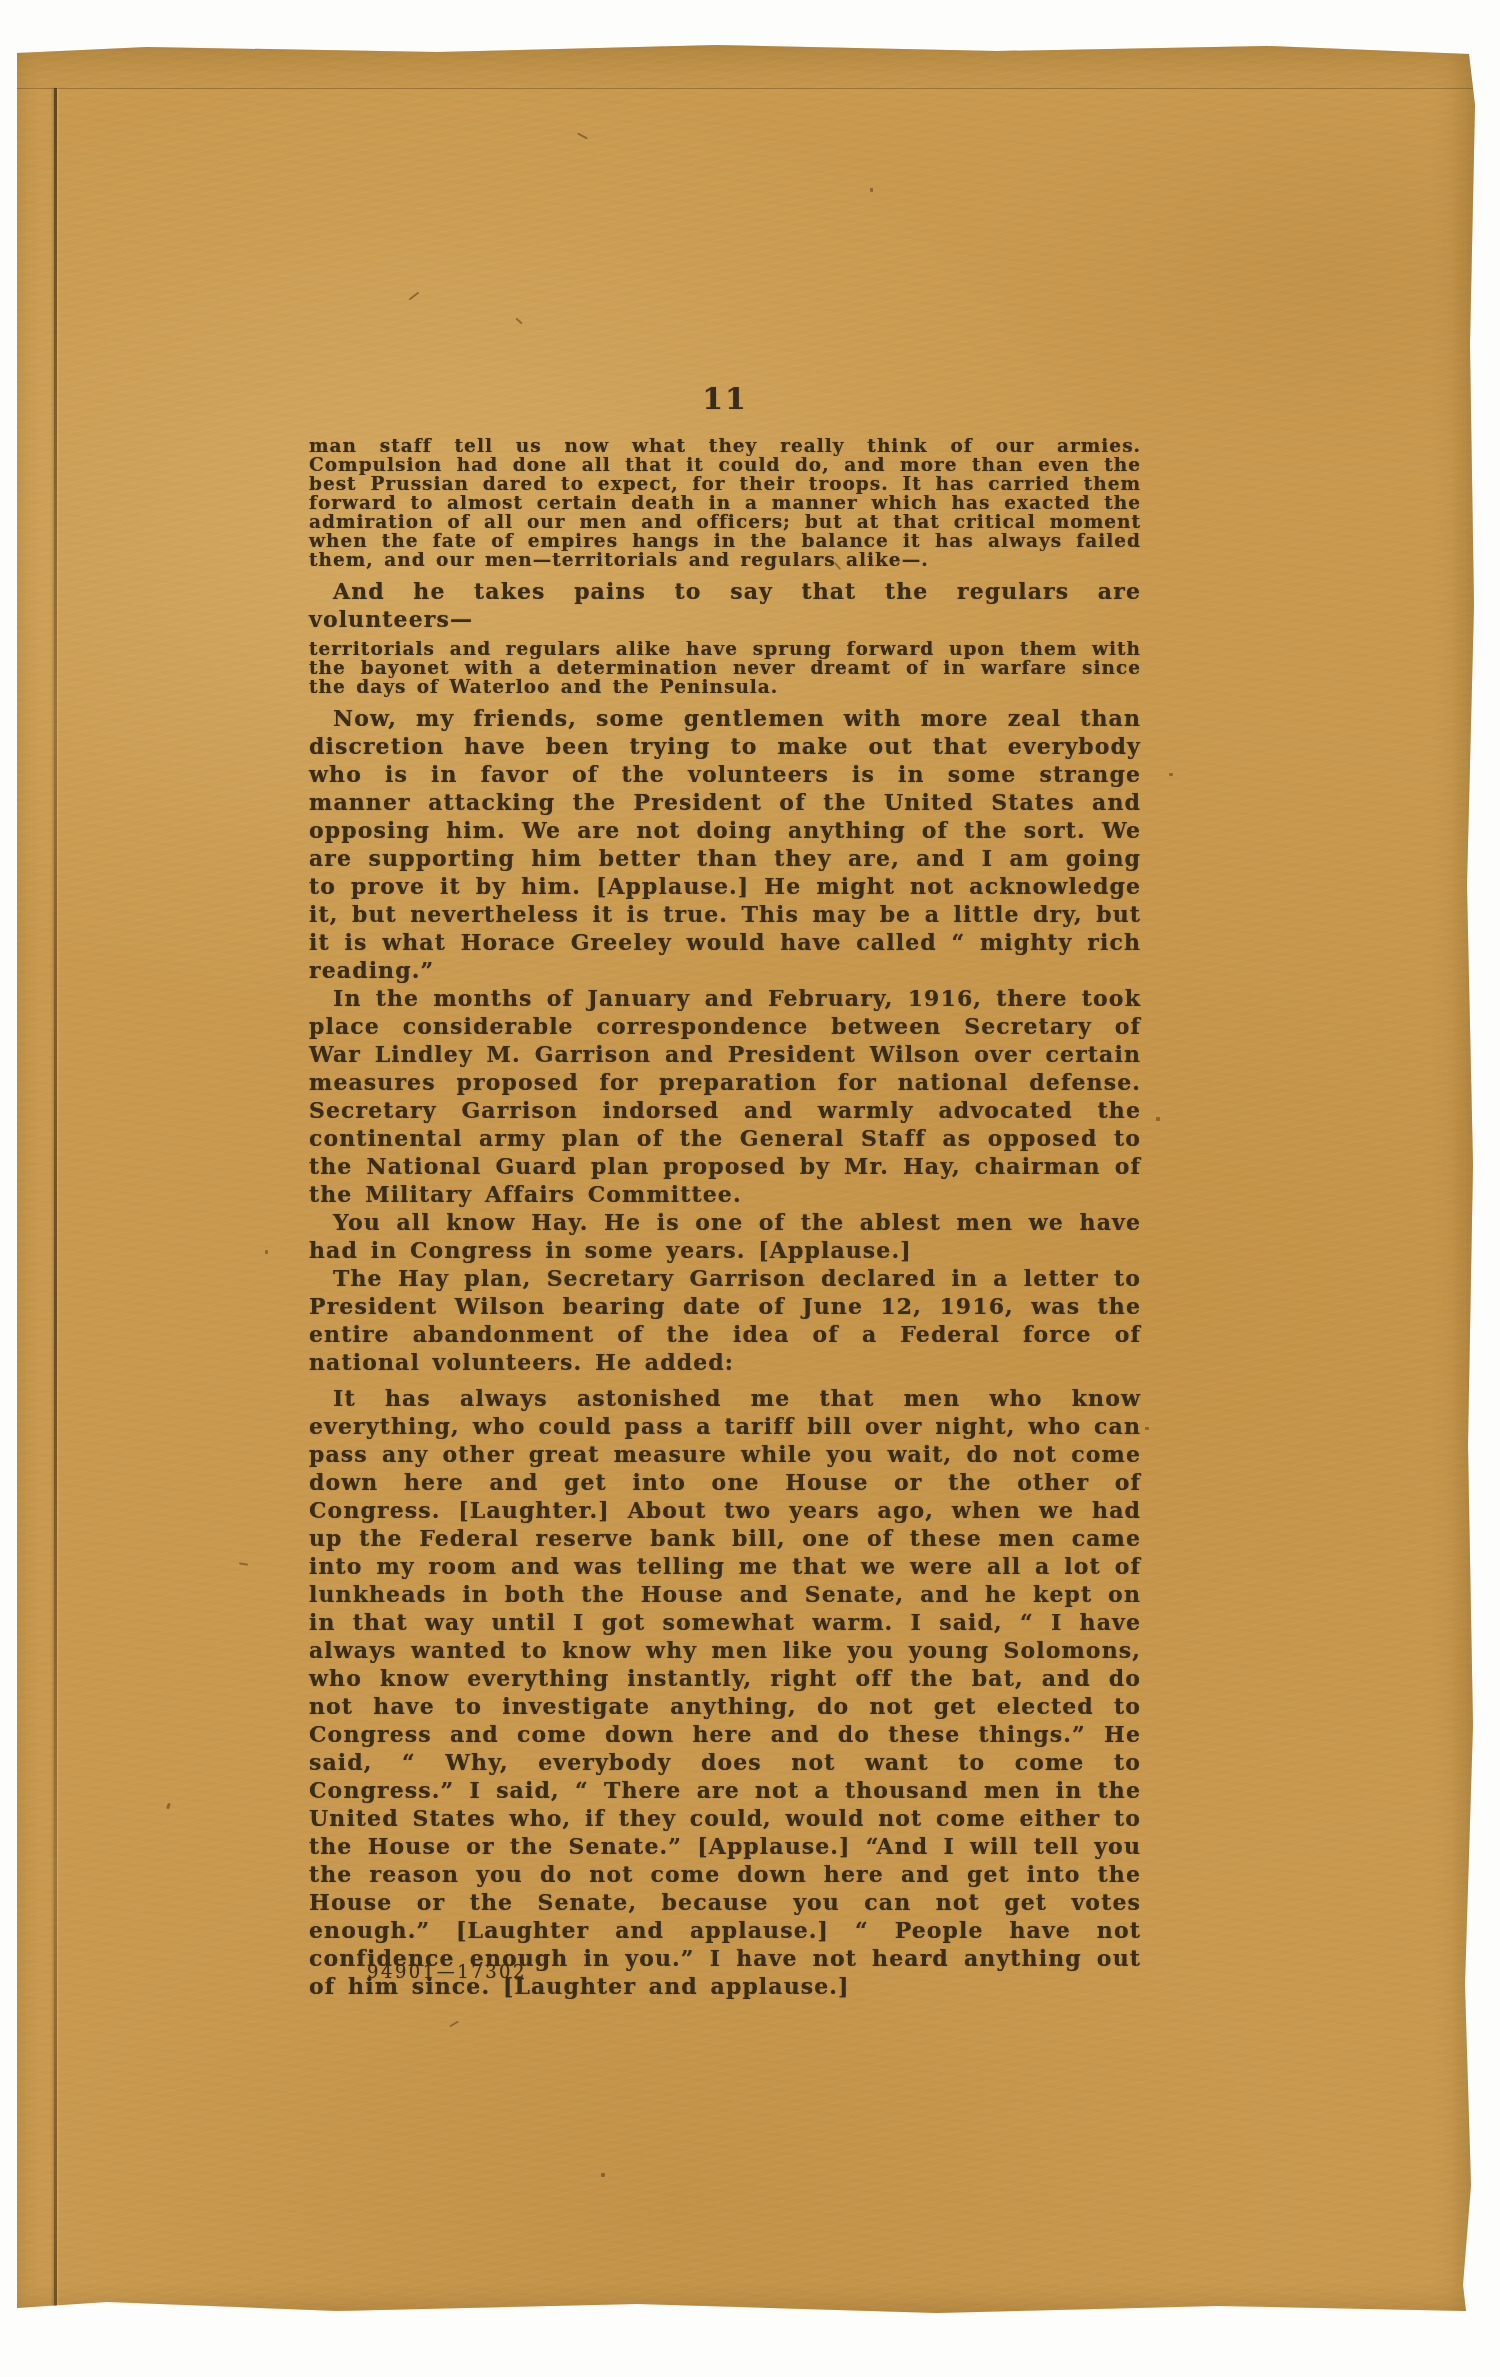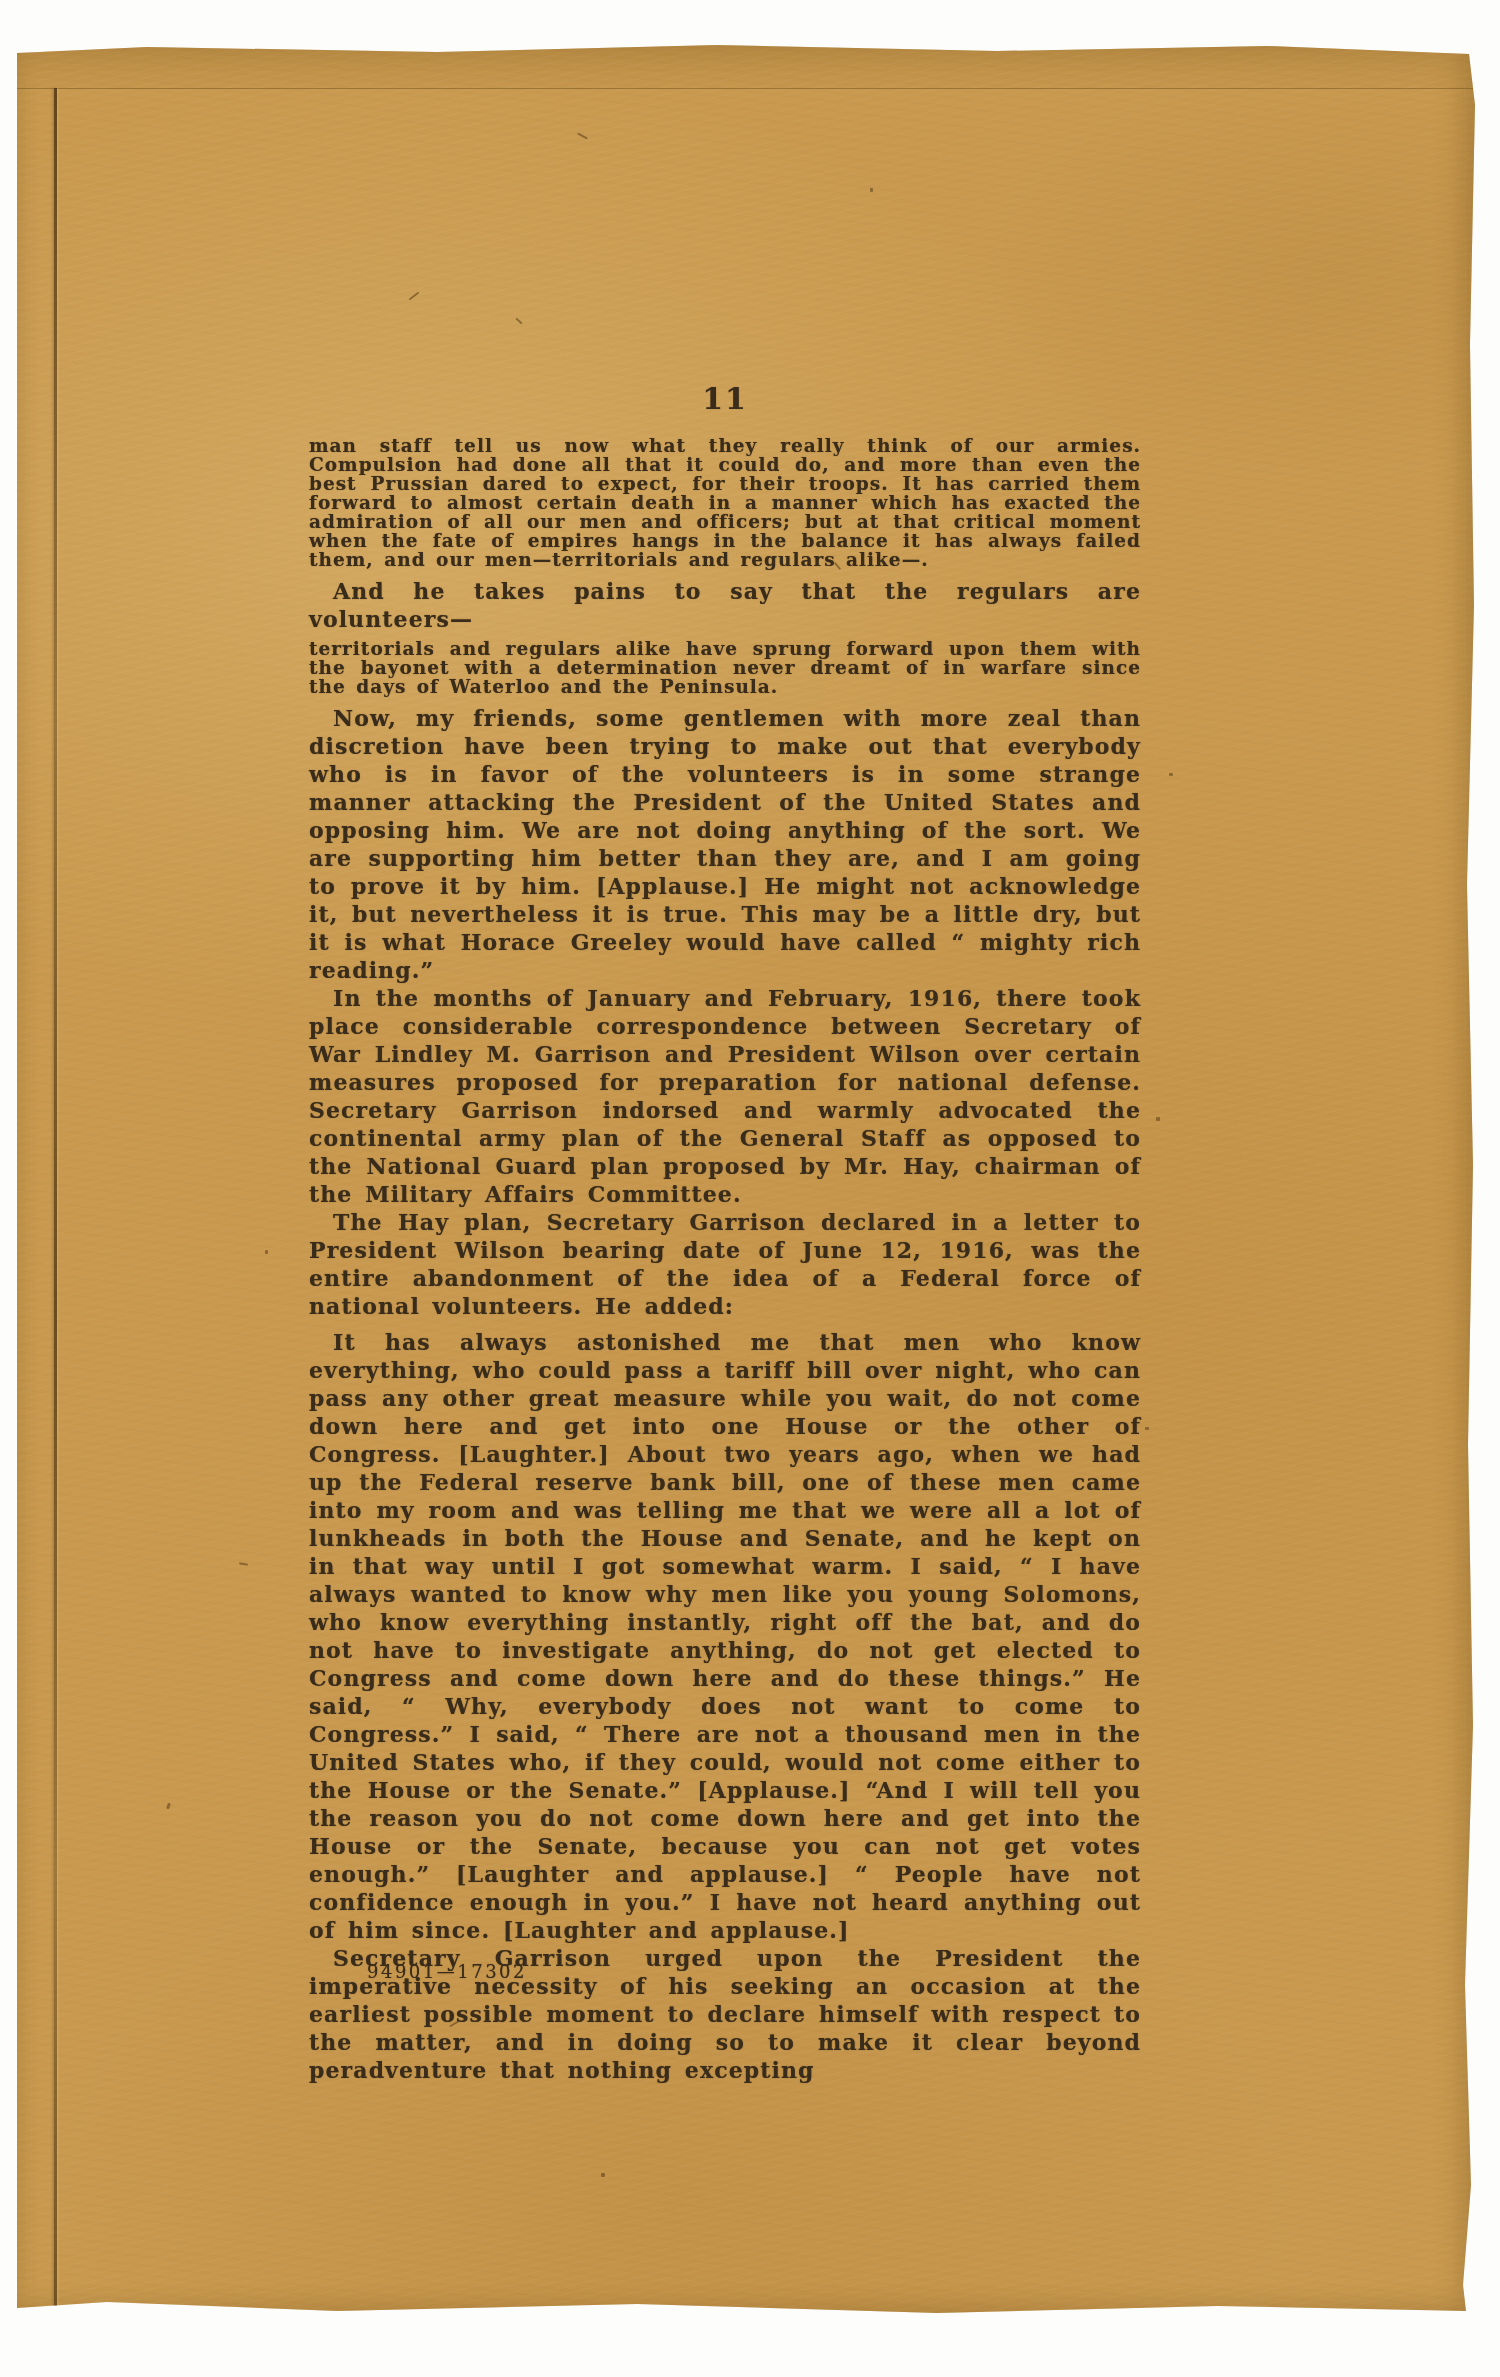--- a/index.html
+++ b/index.html
@@ -73,23 +73,23 @@
     <div class="crease"></div>
 
     <div class="page-number">11</div>
 
     <div class="textblock">
       <p class="small">man staff tell us now what they really think of our armies.  Compulsion had done all that it could do, and more than even the best Prussian dared to expect, for their troops.  It has carried them forward to almost certain death in a manner which has exacted the admiration of all our men and officers; but at that critical moment when the fate of empires hangs in the balance it has always failed them, and our men—territorials and regulars alike—.</p>
       <p class="large indent mt8">And he takes pains to say that the regulars are volunteers—</p>
       <p class="small mt6">territorials and regulars alike have sprung forward upon them with the bayonet with a determination never dreamt of in warfare since the days of Waterloo and the Peninsula.</p>
       <p class="large indent mt8">Now, my friends, some gentlemen with more zeal than discretion have been trying to make out that everybody who is in favor of the volunteers is in some strange manner attacking the President of the United States and opposing him.  We are not doing anything of the sort.  We are supporting him better than they are, and I am going to prove it by him.  [Applause.]  He might not acknowledge it, but nevertheless it is true.  This may be a little dry, but it is what Horace Greeley would have called “ mighty rich reading.”</p>
       <p class="large indent">In the months of January and February, 1916, there took place considerable correspondence between Secretary of War Lindley M. Garrison and President Wilson over certain measures proposed for preparation for national defense.  Secretary Garrison indorsed and warmly advocated the continental army plan of the General Staff as opposed to the National Guard plan proposed by Mr. Hay, chairman of the Military Affairs Committee.</p>
+      <p class="large indent">You all know Hay.  He is one of the ablest men we have had in Congress in some years.  [Applause.]</p>
       <p class="large indent">The Hay plan, Secretary Garrison declared in a letter to President Wilson bearing date of June 12, 1916, was the entire abandonment of the idea of a Federal force of national volunteers.  He added:</p>
       <p class="large indent mt8">It has always astonished me that men who know everything, who could pass a tariff bill over night, who can pass any other great measure while you wait, do not come down here and get into one House or the other of Congress.  [Laughter.]  About two years ago, when we had up the Federal reserve bank bill, one of these men came into my room and was telling me that we were all a lot of lunkheads in both the House and Senate, and he kept on in that way until I got somewhat warm.  I said, “ I have always wanted to know why men like you young Solomons, who know everything instantly, right off the bat, and do not have to investigate anything, do not get elected to Congress and come down here and do these things.”  He said, “ Why, everybody does not want to come to Congress.”  I said, “ There are not a thousand men in the United States who, if they could, would not come either to the House or the Senate.”  [Applause.] “And I will tell you the reason you do not come down here and get into the House or the Senate, because you can not get votes enough.”  [Laughter and applause.]  “ People have not confidence enough in you.”  I have not heard anything out of him since.  [Laughter and applause.]</p>
-      <p class="large indent">Secretary Garrison urged upon the President the imperative necessity of his seeking an occasion at the earliest possible moment to declare himself with respect to the matter, and in doing so to make it clear beyond peradventure that nothing excepting</p>
     </div>
 
     <div class="footer-code">94901—17302</div>
 
     <div class="speck" style="left:560px;top:90px;width:11px;height:2px;transform:rotate(28deg);"></div>
     <div class="speck" style="left:853px;top:143px;width:3px;height:4px;"></div>
     <div class="speck" style="left:391px;top:250px;width:12px;height:2px;transform:rotate(-38deg);"></div>
     <div class="speck" style="left:498px;top:275px;width:8px;height:2px;transform:rotate(42deg);"></div>
     <div class="speck" style="left:816px;top:520px;width:9px;height:2px;transform:rotate(50deg);"></div>
     <div class="speck" style="left:1152px;top:728px;width:4px;height:3px;"></div>

